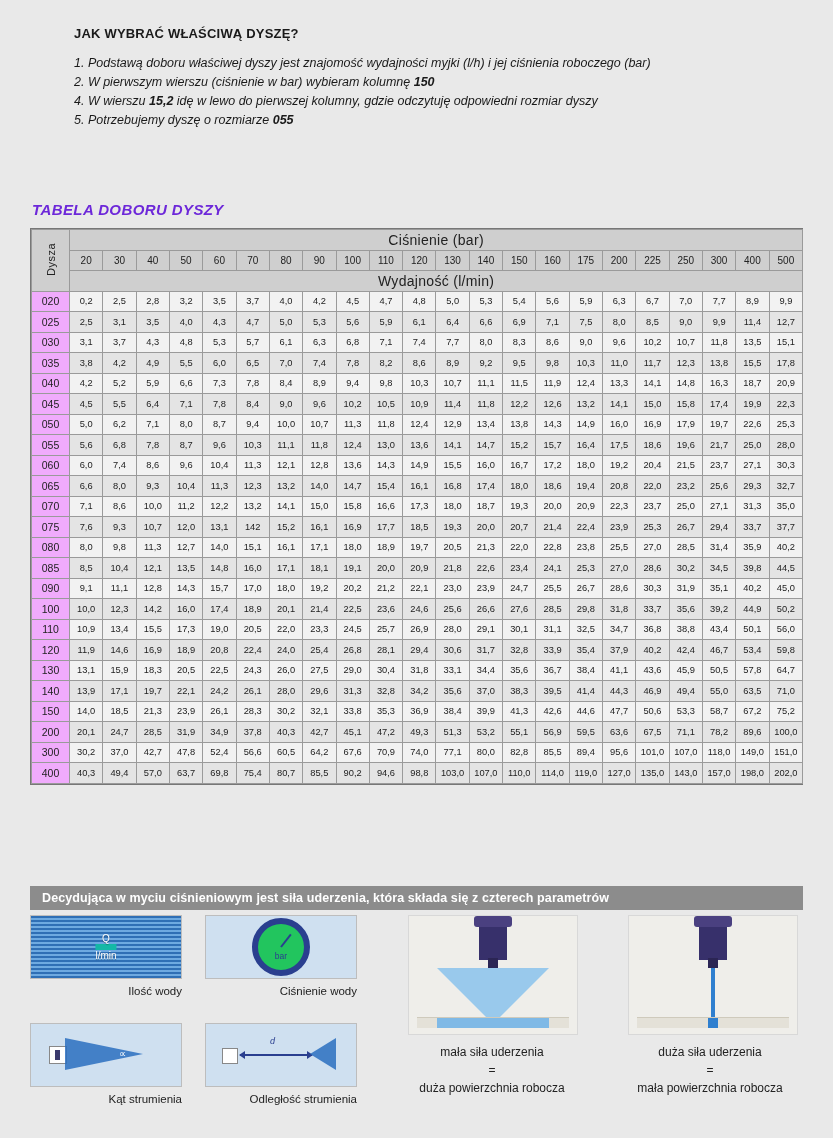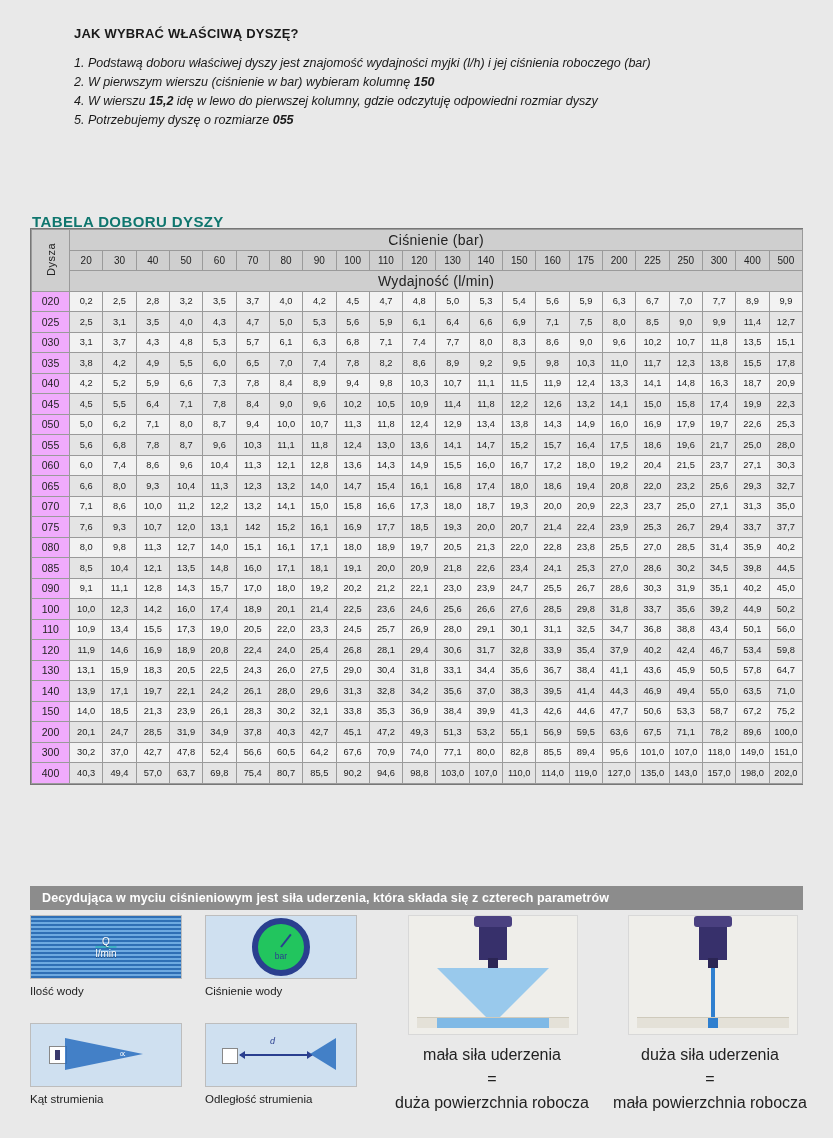--- a/index.html
+++ b/index.html
@@ -17,22 +17,22 @@
   .intro h1{
     font-size:13px;font-weight:bold;margin:0 0 14px 0;letter-spacing:.2px;
   }
   .intro p{
     margin:0 0 2px 0;font-size:12.5px;font-style:italic;line-height:1.36;
   }
   .intro p.strongline{font-style:italic;font-weight:bold;}
   .intro b{font-weight:bold;font-style:italic;}
 
   .section-title{
-    position:absolute;left:32px;top:213px;
-    font-size:15px;font-weight:bold;letter-spacing:.4px;color:#0f766e;
+    position:absolute;left:32px;top:201px;
+    font-size:15px;font-weight:bold;letter-spacing:.4px;color:#6d28d9;font-style:italic;
   }
 
   .table-wrap{
     position:absolute;left:30px;top:228px;width:773px;
     background:#fff;
     border:1px solid #777;
     box-sizing:border-box;
   }
   table.doboru{
     border-collapse:collapse;width:100%;
@@ -77,40 +77,40 @@
     position:absolute;left:30px;top:915px;width:773px;height:210px;
   }
   .left-grid{
     position:absolute;left:0;top:0;width:325px;
   }
   .cellbox{
     width:150px;height:62px;border:1px solid #bdbdbd;background:#fff;
     position:relative;overflow:hidden;
   }
   .cap{
-    text-align:left;font-size:11.5px;margin-top:6px;color:#222;
+    text-align:right;font-size:11.5px;margin-top:6px;color:#222;
   }
   .q1{position:absolute;left:0;top:0;}
   .q2{position:absolute;left:175px;top:0;}
   .q3{position:absolute;left:0;top:108px;}
   .q4{position:absolute;left:175px;top:108px;}
 
   
   .waterbox{background:#2f6fb5;width:100%;height:100%;position:relative;}
   .waterbox .stripes{
     position:absolute;inset:0;
     background:repeating-linear-gradient(to bottom,#2f6fb5 0 2px,#79b4e8 2px 4px);
     opacity:.85;
   }
   .waterbox .lbl{
     position:absolute;left:50%;top:50%;transform:translate(-50%,-50%);
     color:#fff;font-size:10px;text-align:center;line-height:1.1;
     text-shadow:0 1px 1px rgba(0,0,0,.4);
   }
-  .waterbox .lbl .den{border-top:1px solid #14b8a6;display:block;}
+  .waterbox .lbl .den{border-top:6px solid #14b8a6;display:block;}
 
   
   .pressbox{background:#cfe0f0;width:100%;height:100%;position:relative;}
   .gauge{
     position:absolute;left:50%;top:50%;transform:translate(-50%,-50%);
     width:46px;height:46px;border-radius:50%;
     border:6px solid #2a3f8f;background:#22c55e;
   }
   .gauge:after{
     content:"";position:absolute;left:50%;top:50%;
@@ -181,21 +181,21 @@
     position:absolute;left:50%;top:52px;transform:translateX(-50%);
     width:4px;height:58px;background:#2f7fcf;
   }
   .ground{
     position:absolute;left:8px;bottom:6px;width:152px;height:10px;background:#e4e1d8;border-top:1px solid #cfcabc;
   }
   .wetwide{position:absolute;left:28px;bottom:6px;width:112px;height:10px;background:#7fb9e6;}
   .wetnarrow{position:absolute;left:50%;bottom:6px;transform:translateX(-50%);width:10px;height:10px;background:#2f7fcf;}
 
   .photo-cap{
-    position:absolute;width:200px;text-align:center;font-size:16px;line-height:1.5;color:#222;
+    position:absolute;width:200px;text-align:center;font-size:12px;line-height:1.5;color:#222;
   }
   .pc1{left:362px;top:128px;}
   .pc2{left:580px;top:128px;}
 </style>
 </head>
 <body>
 
 <div class="intro">
   <h1>JAK WYBRAĆ WŁAŚCIWĄ DYSZĘ?</h1>
   <p>1. Podstawą doboru właściwej dyszy jest znajomość wydajności myjki (l/h) i jej ciśnienia roboczego (bar)</p>

